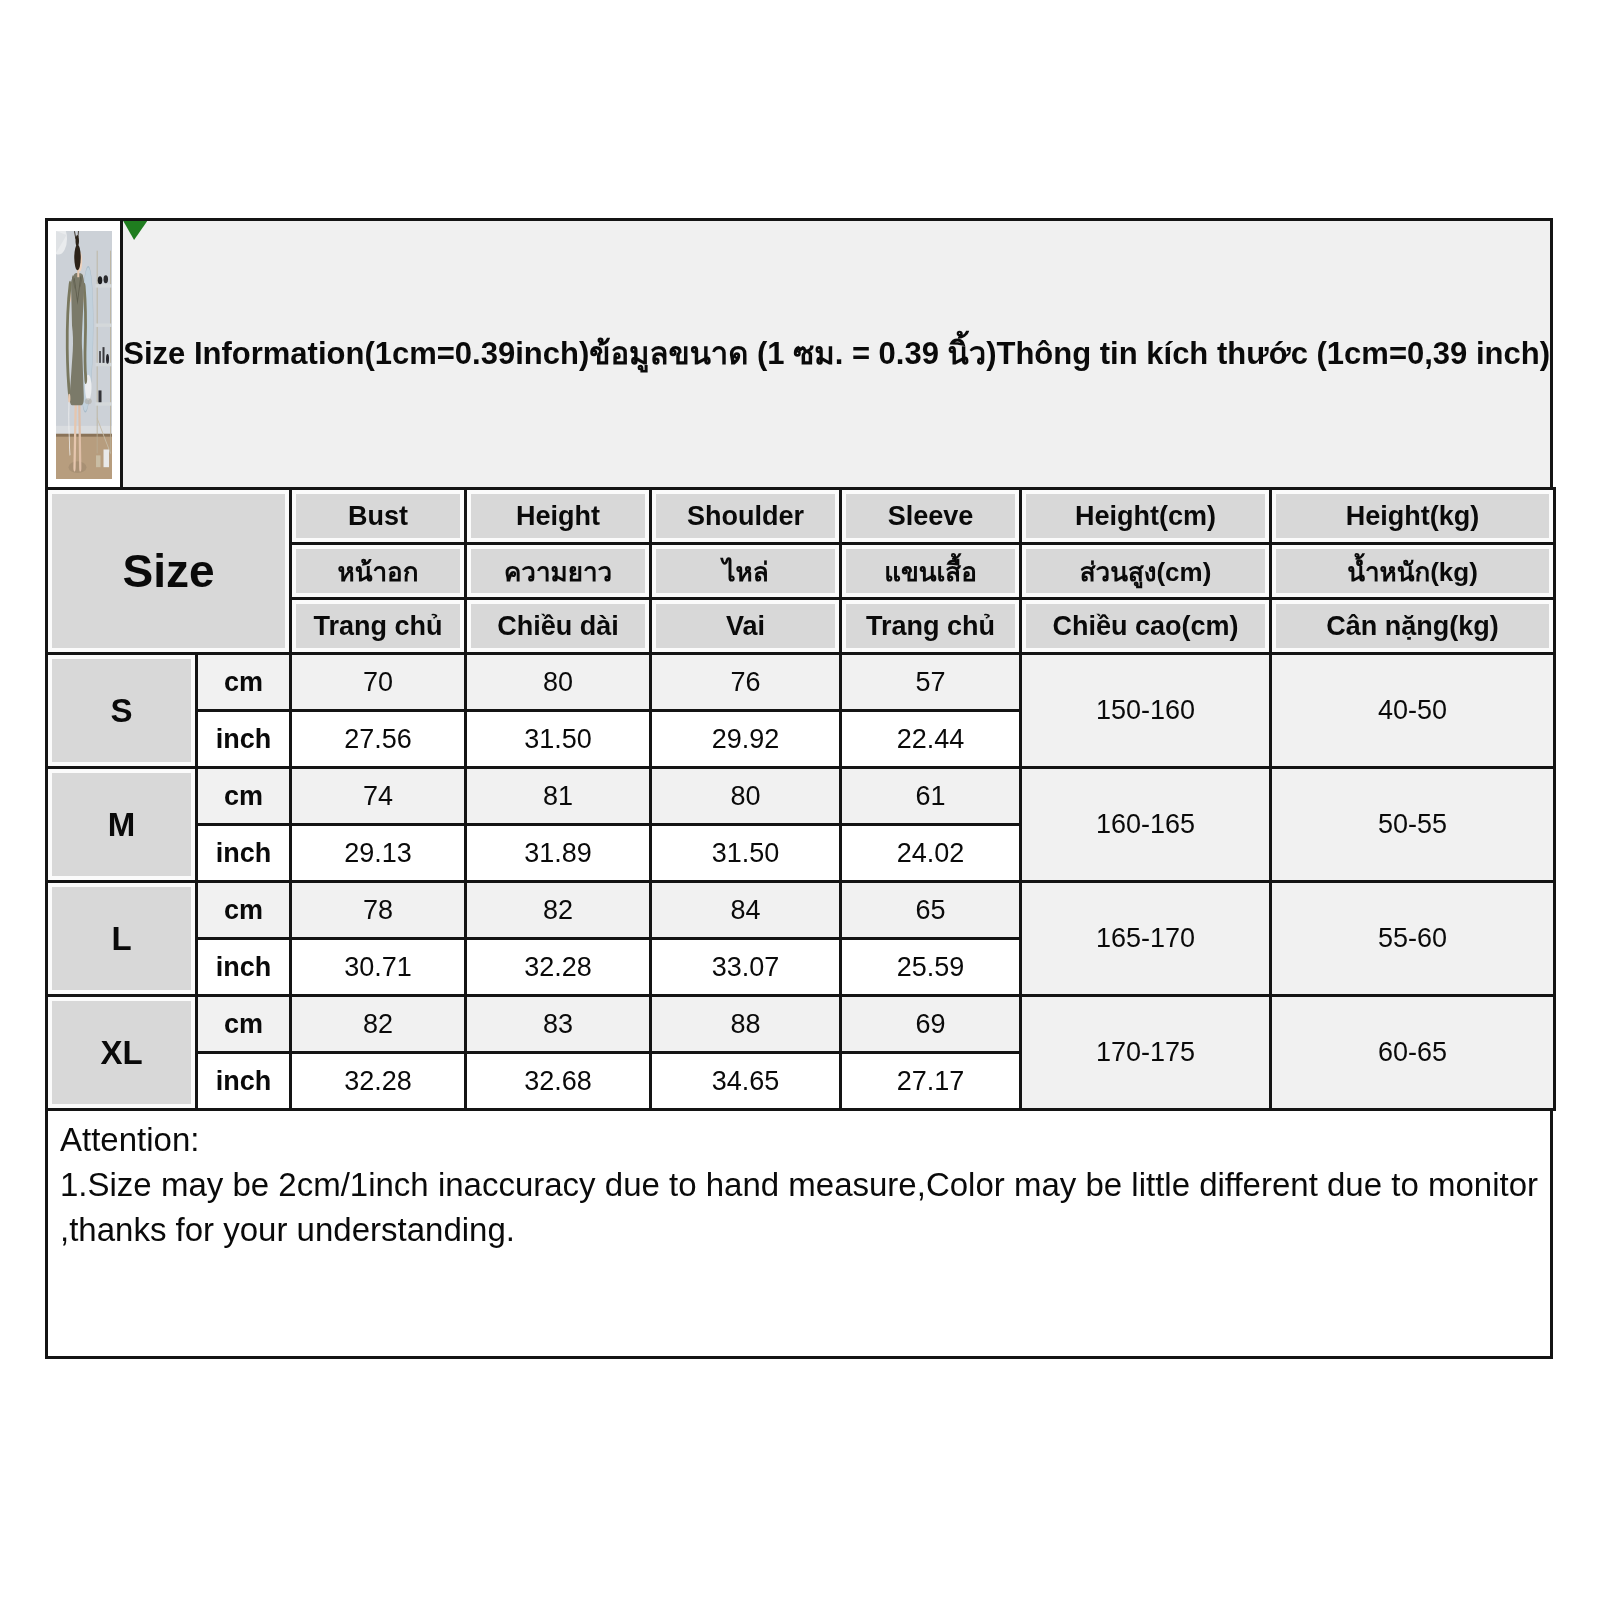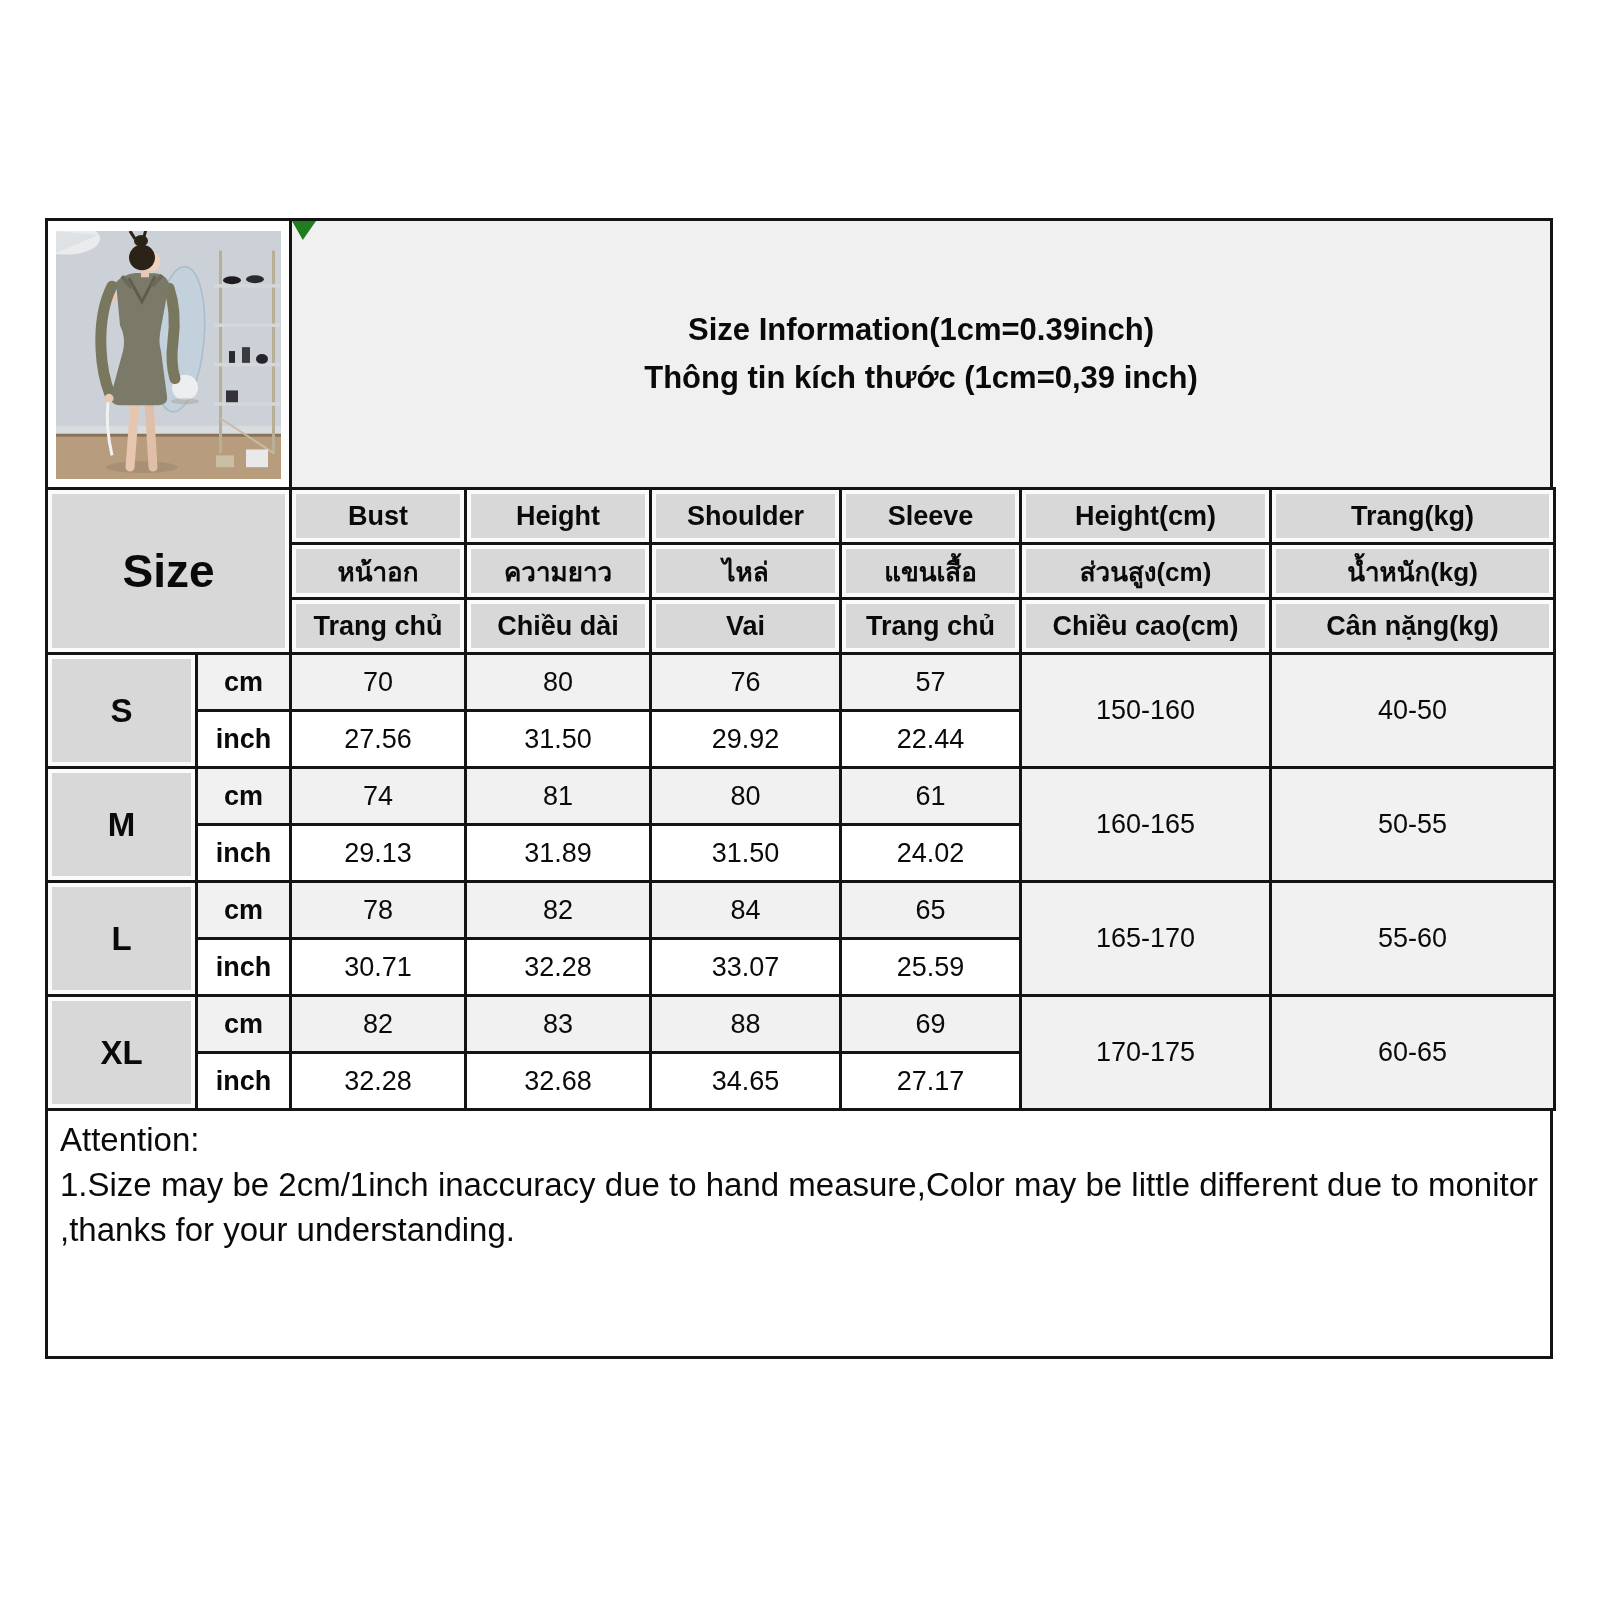--- a/index.html
+++ b/index.html
@@ -3,21 +3,21 @@
 <meta charset="utf-8">
 <style>
   html,body{margin:0;padding:0;background:#fff;width:1600px;height:1600px;
     font-family:"Liberation Sans","DejaVu Sans",sans-serif;color:#0a0a0a;}
   .sheet{position:absolute;left:45px;top:218px;width:1508px;box-sizing:border-box;}
 
   
   .head{display:flex;border:3px solid #141414;border-bottom:none;height:269px;box-sizing:border-box;}
   .photo-cell{width:244px;box-sizing:border-box;border-right:3px solid #141414;background:#fff;padding:10px 8px 8px 8px;}
   .photo-cell svg{width:100%;height:100%;display:block;}
-  .title-cell{flex:1;background:#f0f0f0;position:relative;display:flex;flex-direction:column;
+  .title-cell{flex:1;background:#f0f0f0;position:relative;display:flex;flex-direction:row;
     justify-content:center;align-items:center;}
   .title-cell .line{font-weight:bold;font-size:31px;line-height:48px;white-space:nowrap;}
   .corner-marker{position:absolute;top:0;left:0;width:24px;height:19px;background:#1f7d1f;
     clip-path:polygon(0 0,100% 0,45% 100%);}
 
   
   table.size-chart{border-collapse:collapse;width:1508px;table-layout:fixed;}
   table.size-chart td{border:3px solid #141414;text-align:center;vertical-align:middle;
     padding:0;overflow:hidden;}
   .hrow td{height:52px;}
@@ -96,20 +96,21 @@
           <ellipse cx="85" cy="10" rx="7" ry="6" fill="#2b2218"></ellipse>
           <path d="M79,8 L74,0 M88,6 L90,-2" stroke="#2b2218" stroke-width="3"></path>
           <circle cx="53" cy="170" r="4.5" fill="#e8cab2"></circle>
           <path d="M52,174 C50,192 52,210 56,228" stroke="#f2f2f2" stroke-width="3" fill="none"></path>
         </g>
       </svg>
     </div>
     <div class="title-cell">
       <span class="corner-marker"></span>
       <div class="line">Size Information(1cm=0.39inch)</div>
+      <div class="line">ข้อมูลขนาด (1 ซม. = 0.39 นิ้ว)</div>
       <div class="line">Thông tin kích thước (1cm=0,39 inch)</div>
     </div>
   </div>
 
   <table class="size-chart">
     <colgroup>
       <col style="width:150px">
         <col style="width:94px">
         <col style="width:175px">
         <col style="width:185px">
@@ -119,21 +120,21 @@
         <col style="width:284px">
     </colgroup>
     <tbody>
       <tr class="hrow">
         <td class="gray c-size" colspan="2" rowspan="3">Size</td>
         <td class="gray c-hdr">Bust</td>
         <td class="gray c-hdr">Height</td>
         <td class="gray c-hdr">Shoulder</td>
         <td class="gray c-hdr">Sleeve</td>
         <td class="gray c-hdr">Height(cm)</td>
-        <td class="gray c-hdr">Trang(kg)</td>
+        <td class="gray c-hdr">Height(kg)</td>
       </tr>
       <tr class="hrow">
         <td class="gray c-hdr th">หน้าอก</td>
         <td class="gray c-hdr th">ความยาว</td>
         <td class="gray c-hdr th">ไหล่</td>
         <td class="gray c-hdr th">แขนเสื้อ</td>
         <td class="gray c-hdr th">ส่วนสูง(cm)</td>
         <td class="gray c-hdr th">น้ำหนัก(kg)</td>
       </tr>
       <tr class="hrow">

